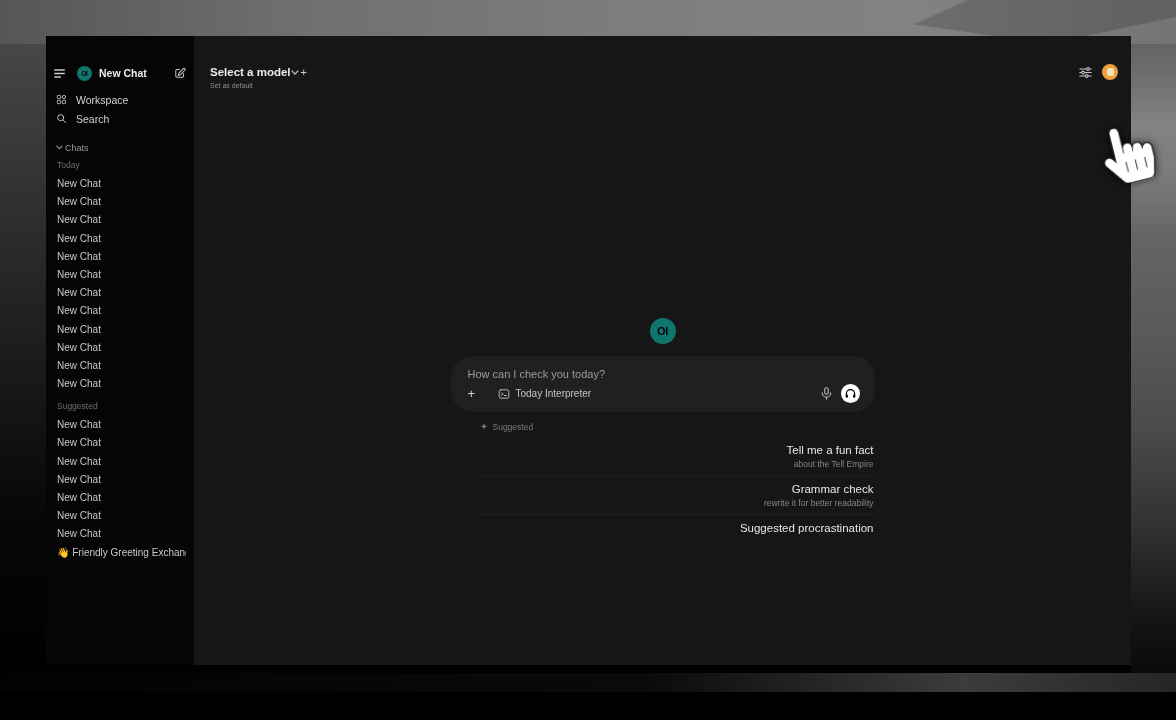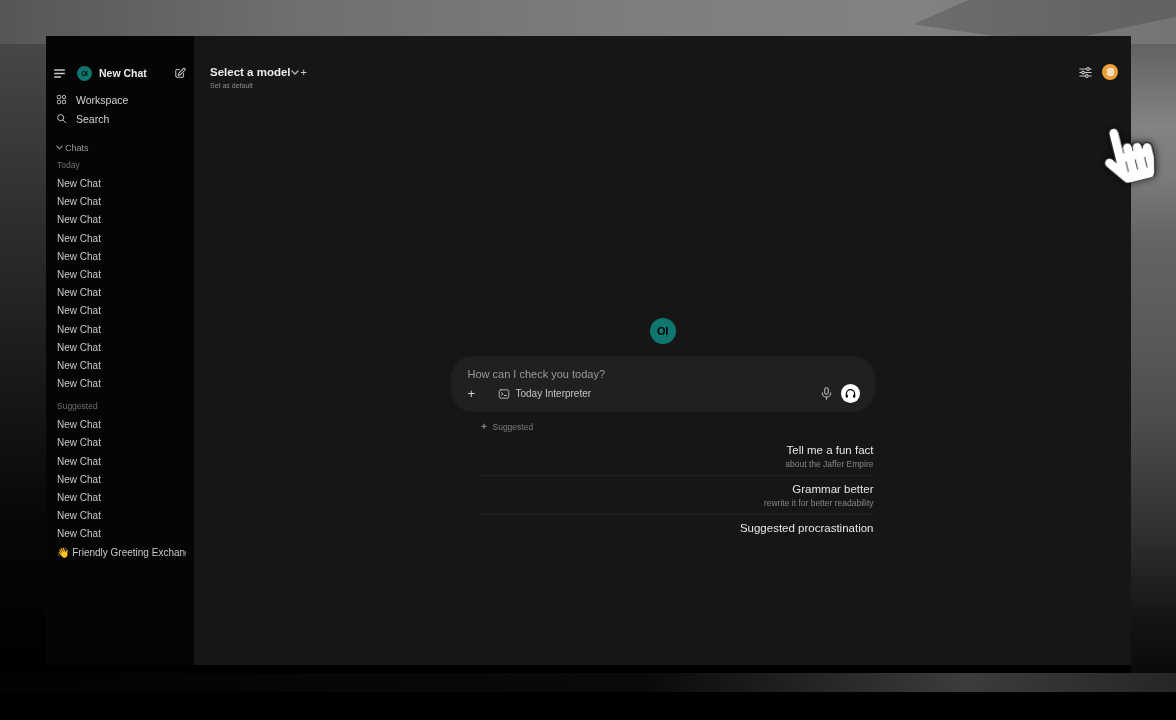--- a/index.html
+++ b/index.html
@@ -244,24 +244,24 @@
       <div class="suggested">
         <div class="suggested-label">
           <svg width="8" height="8" viewBox="0 0 12 12" fill="#7c7c7c">
               <path d="M6 0l1.3 3.6L11 5 7.3 6.4 6 10 4.7 6.4 1 5l3.7-1.4z"></path>
             </svg>
           <span>Suggested</span>
         </div>
         <div>
             <div class="suggestion-item">
               <div class="sg-title">Tell me a fun fact</div>
-              <div class="sg-sub">about the Jaffer Empire</div>
+              <div class="sg-sub">about the Tell Empire</div>
             </div>
             <div class="suggestion-item">
-              <div class="sg-title">Grammar better</div>
+              <div class="sg-title">Grammar check</div>
               <div class="sg-sub">rewrite it for better readability</div>
             </div>
             <div class="suggestion-item">
               <div class="sg-title">Suggested procrastination</div>
             </div>
           </div>
       </div>
     </div>
   </div>
 </div>

